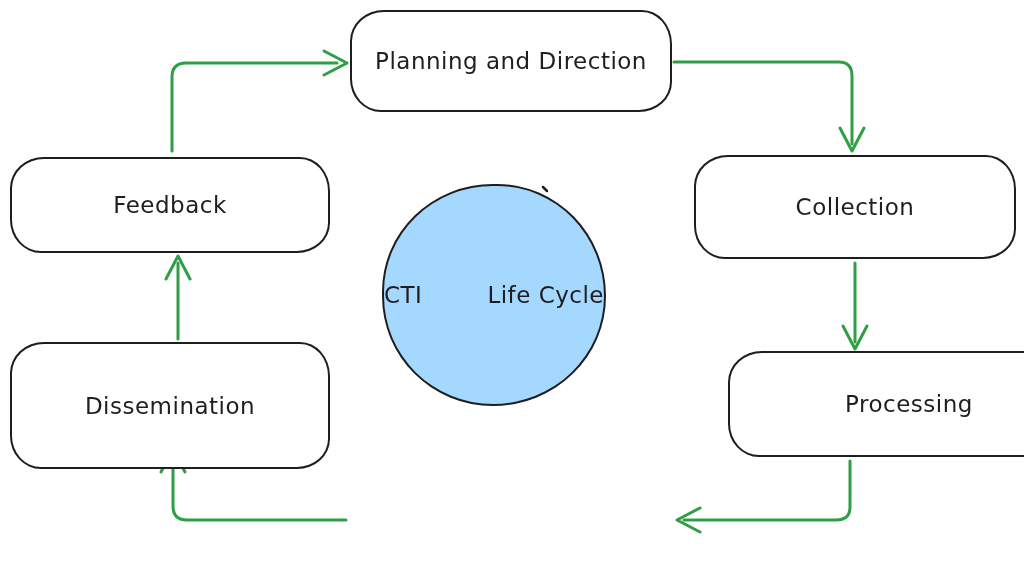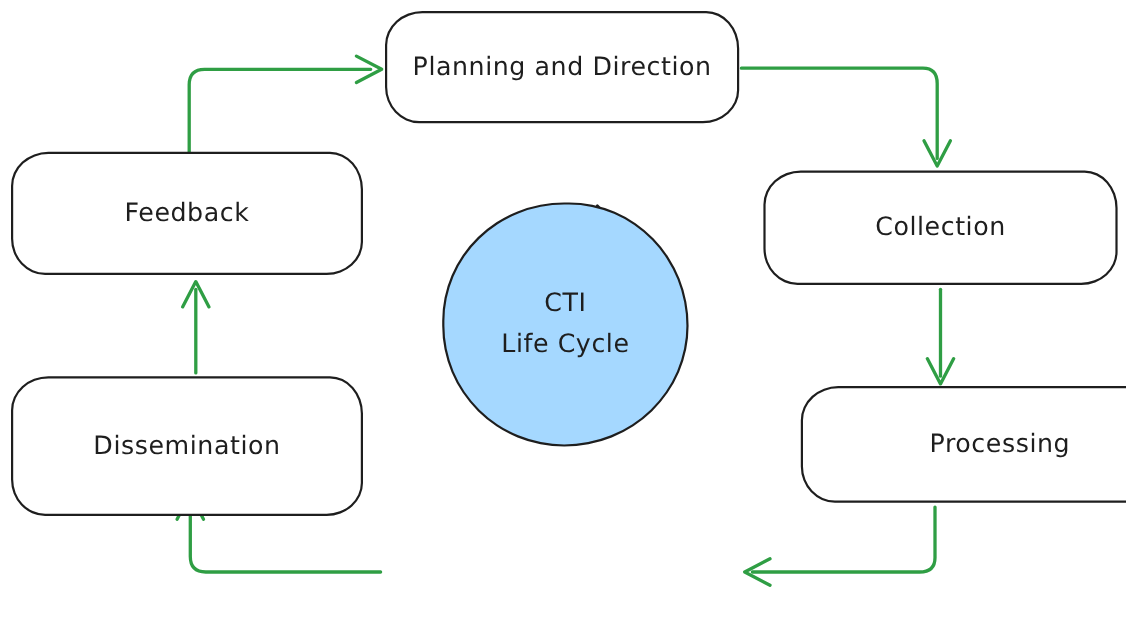--- a/index.html
+++ b/index.html
@@ -41,33 +41,33 @@
     color: #1e1e1e;
     font-size: 23px;
     letter-spacing: 0.5px;
     cursor: pointer;
   }
   .node-planning      { left: 350px; top: 10px;  width: 322px; height: 102px; }
   .node-collection    { left: 694px; top: 155px; width: 322px; height: 104px; }
   .node-processing    { left: 692px; top: 351px; width: 362px; height: 106px; margin-left: 36px; }
   .node-analysis      { left: 350px; top: 468px; width: 322px; height: 109px; }
   .node-dissemination { left: 10px;  top: 342px; width: 320px; height: 127px; }
-  .node-feedback      { left: 10px;  top: 138px; width: 320px; height: 112px; }
+  .node-feedback      { left: 10px;  top: 157px; width: 320px; height: 96px; }
   .center-circle {
     position: absolute;
-    left: 402px; top: 184px;
+    left: 382px; top: 184px;
     width: 224px; height: 222px;
     box-sizing: border-box;
     background: #a5d8ff;
     border: 2.8px solid #1e1e1e;
     border-radius: 50% 49% 51% 50% / 49% 51% 50% 50%;
     display: flex;
-    flex-direction: column;
+    flex-direction: row;
     align-items: center;
-    justify-content: center;
+    justify-content: space-between;
     color: #1e1e1e;
     font-size: 23px;
     letter-spacing: 0.5px;
     line-height: 1.6;
     cursor: pointer;
   }
 </style>
 </head>
 <body>
 

